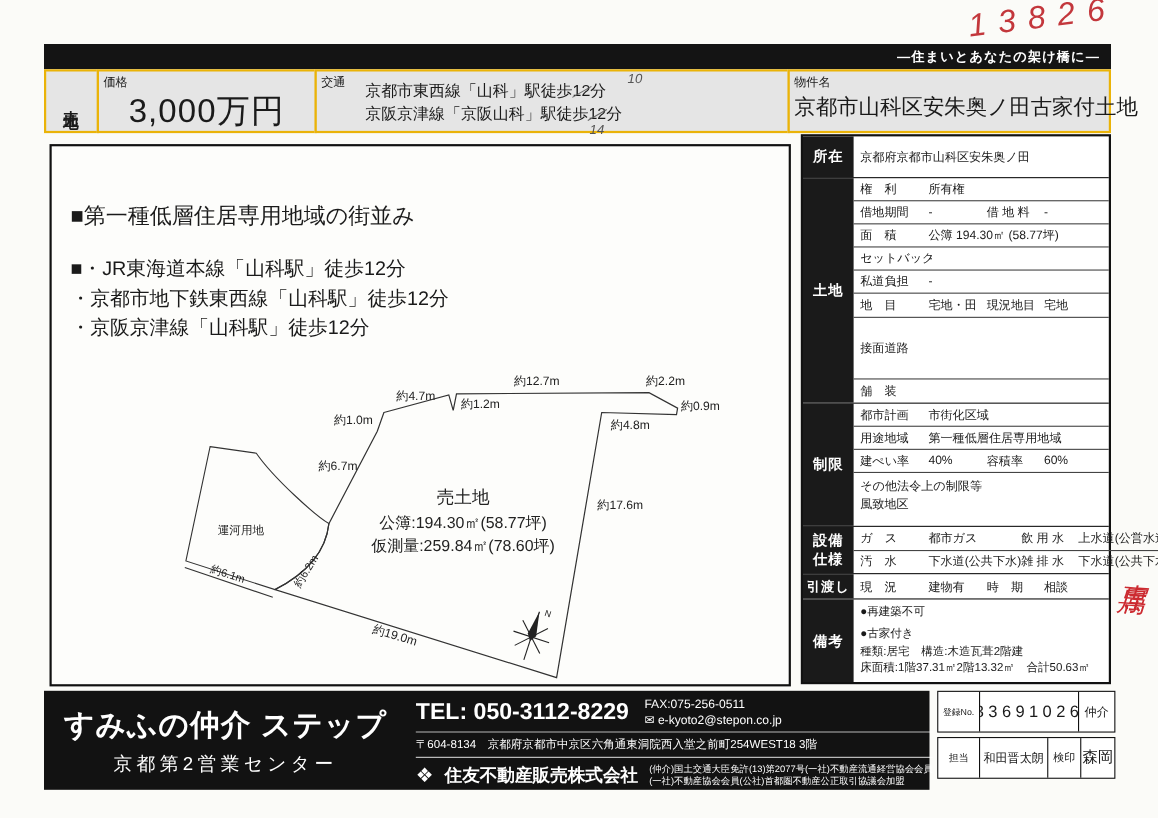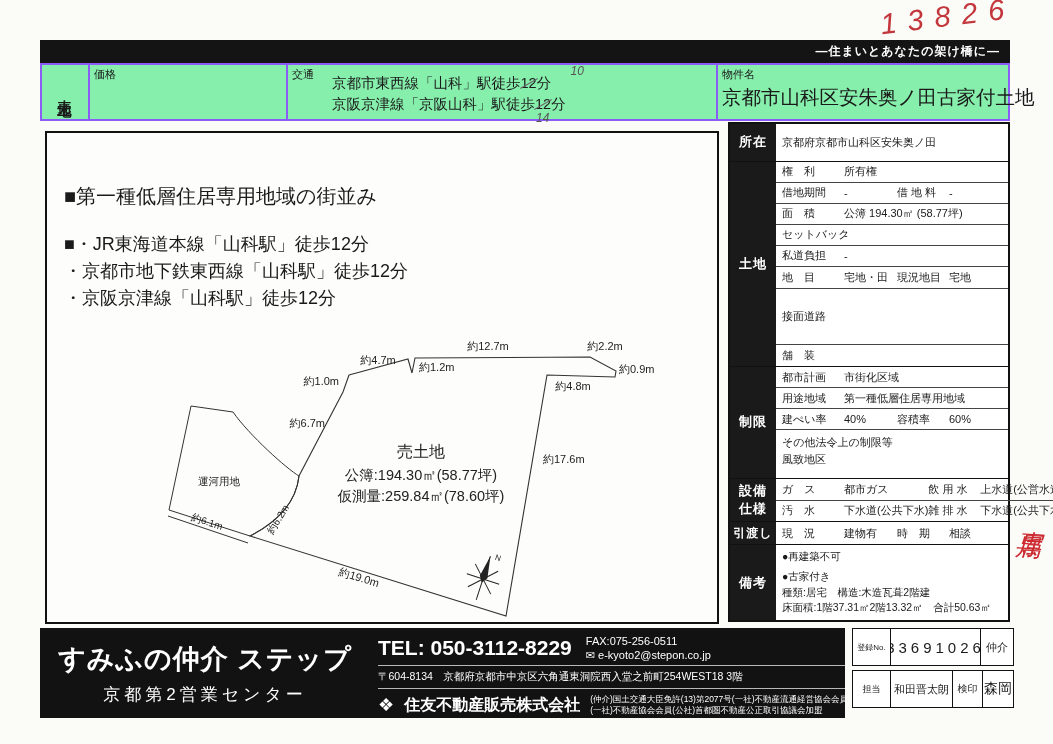--- a/index.html
+++ b/index.html
@@ -6,21 +6,21 @@
   body { background:#e8e8e8; font-family:"Liberation Sans","DejaVu Sans",sans-serif; }
   .page { position:relative; width:1053px; height:744px; background:#fbfbf8; overflow:hidden; color:#1a1a1a; }
 
   
   .topbar { position:absolute; left:40px; top:40px; width:970px; height:23px; background:#141414; }
   .slogan { position:absolute; right:10px; top:0; height:23px; line-height:23px; color:#fff; font-size:12px; font-weight:bold; letter-spacing:1px; }
   .hand-num { position:absolute; left:880px; top:0px; color:#c3373c; font-size:29px; font-style:italic; letter-spacing:11px; transform:rotate(-7deg); white-space:nowrap; }
   .hand-note { position:absolute; left:1014px; top:510px; color:#cc2a30; font-size:26px; font-style:italic; writing-mode:vertical-rl; letter-spacing:4px; transform:rotate(4deg); }
 
   
-  .hcell { position:absolute; top:63px; height:58px; border:2px solid #8b5cf6; background:#86efac; }
+  .hcell { position:absolute; top:63px; height:58px; border:2px solid #eab308; background:#e5e5e5; }
   .cell-type { left:40px; width:50px; }
   .type-vert { width:100%; height:100%; display:flex; align-items:center; justify-content:center; writing-mode:vertical-rl; font-size:14px; letter-spacing:2px; font-weight:bold; }
   .cell-price { left:88px; width:200px; }
   .cell-label { position:absolute; left:4px; top:2px; font-size:11px; }
   .price-val { position:absolute; left:0; right:0; top:16px; text-align:center; font-size:30px; letter-spacing:1px; }
   .cell-kotsu { left:286px; width:432px; }
   .kotsu-lines { position:absolute; left:44px; top:8px; font-size:14.5px; line-height:21px; white-space:nowrap; }
   .struck { position:relative; display:inline-block; }
   .struck::after { content:""; position:absolute; left:-2px; right:-2px; top:46%; border-top:1.5px solid #666; transform:rotate(-30deg); }
   .fix { position:absolute; color:#555; font-size:12px; font-style:italic; }
@@ -90,20 +90,21 @@
   <div class="topbar">
     <span class="slogan">―住まいとあなたの架け橋に―</span>
   </div>
   <div class="hand-note">専属</div>
 
   <div class="hcell cell-type">
     <div class="type-vert">売土地</div>
   </div>
   <div class="hcell cell-price">
     <span class="cell-label">価格</span>
+    <div class="price-val">3,000万円</div>
   </div>
   <div class="hcell cell-kotsu">
     <span class="cell-label">交通</span>
     <div class="kotsu-lines">
       <div><span>京都市東西線「山科」駅徒歩</span><span class="numwrap"><span class="struck">12</span><span class="fix fix-above">10</span></span><span>分</span></div>
       <div><span>京阪京津線「京阪山科」駅徒歩</span><span class="numwrap"><span class="struck">12</span><span class="fix fix-below">14</span></span><span>分</span></div>
     </div>
   </div>
   <div class="hcell cell-bukken">
     <span class="cell-label">物件名</span>

